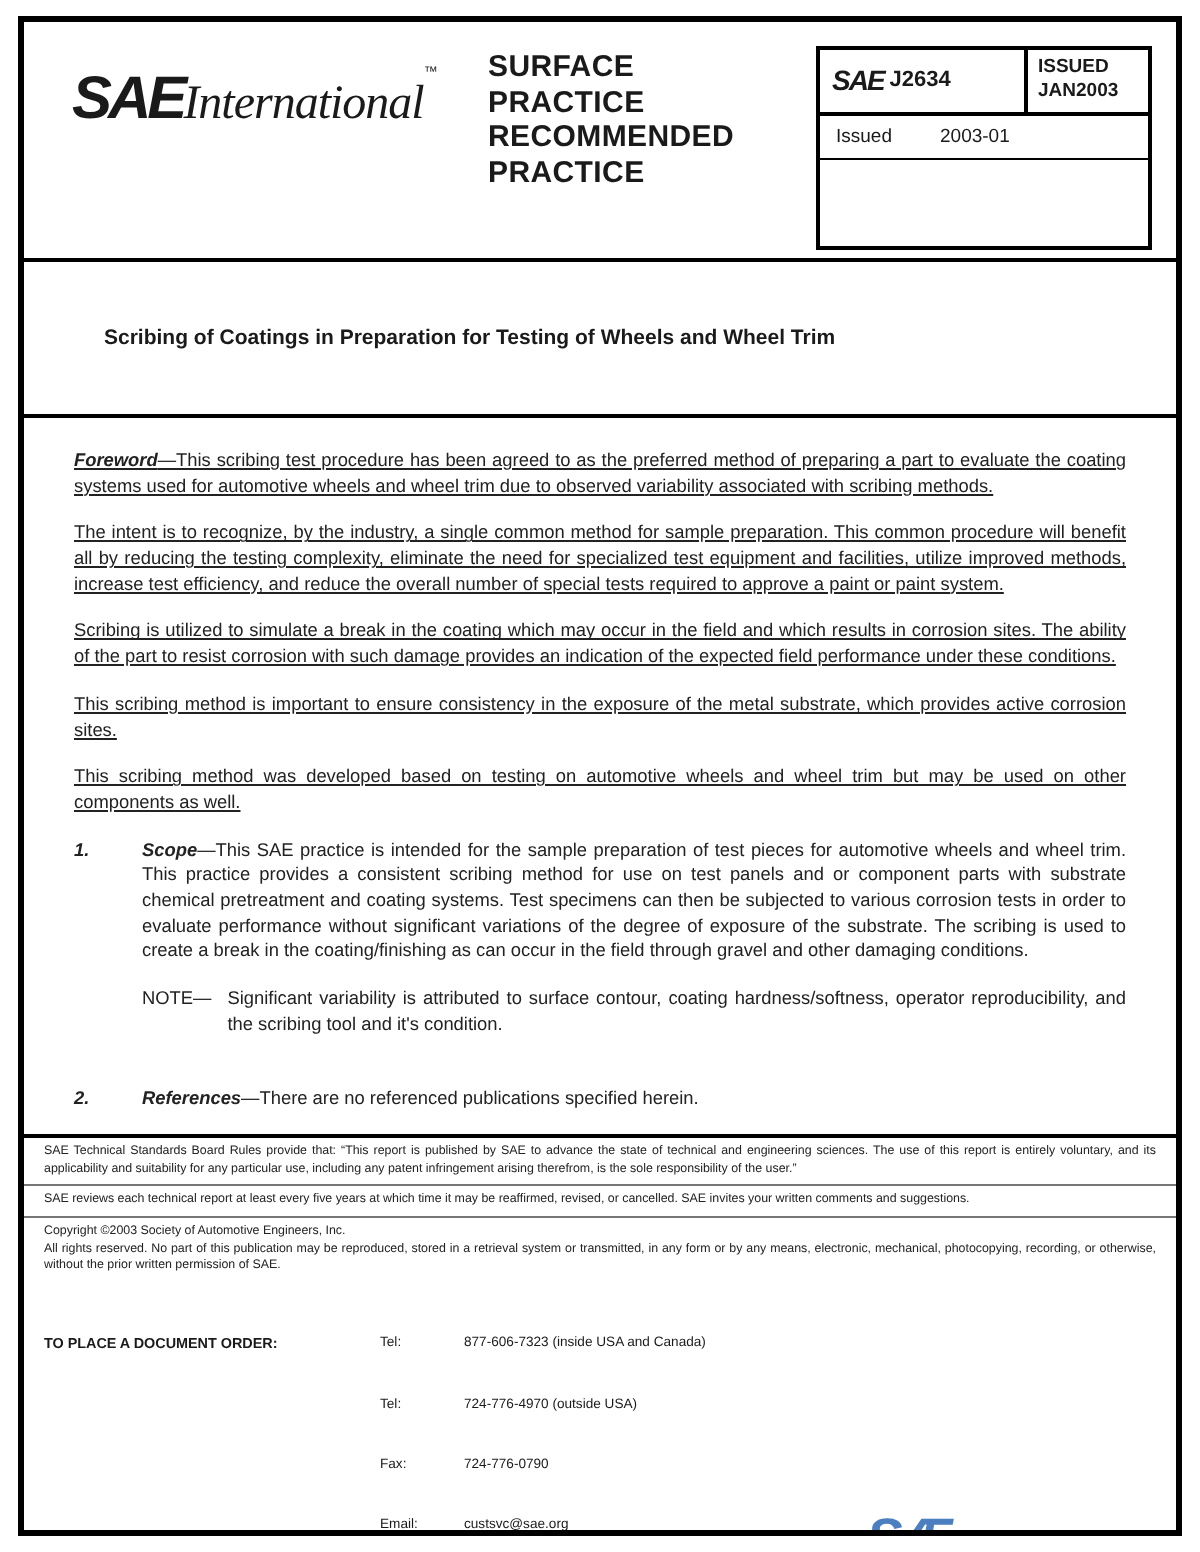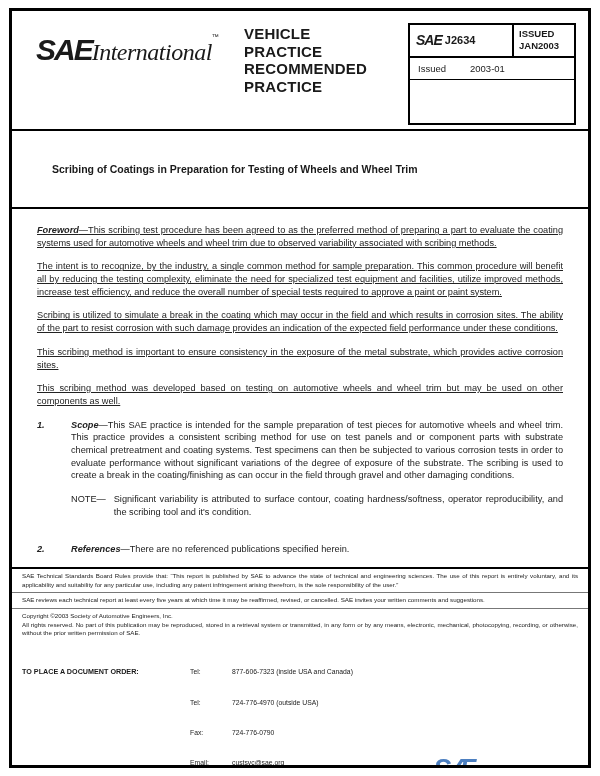--- a/index.html
+++ b/index.html
@@ -84,21 +84,21 @@
 <body>
 
 <div class="page">
   <div class="frame">
 
     <div class="header">
       <div class="logo-block">
         <span class="sae-wordmark">SAE</span><span class="intl-wordmark">International</span><sup class="tm">™</sup>
       </div>
       <div class="doc-type">
-        <div>VEHICLE</div>
+        <div>SURFACE</div>
         <div>PRACTICE</div>
         <div>RECOMMENDED</div>
         <div>PRACTICE</div>
       </div>
       <div class="doc-box">
         <div class="doc-box-row1">
           <div class="code-cell">
             <span class="code-sae">SAE</span>
             <span class="code-num">J2634</span>
           </div>

